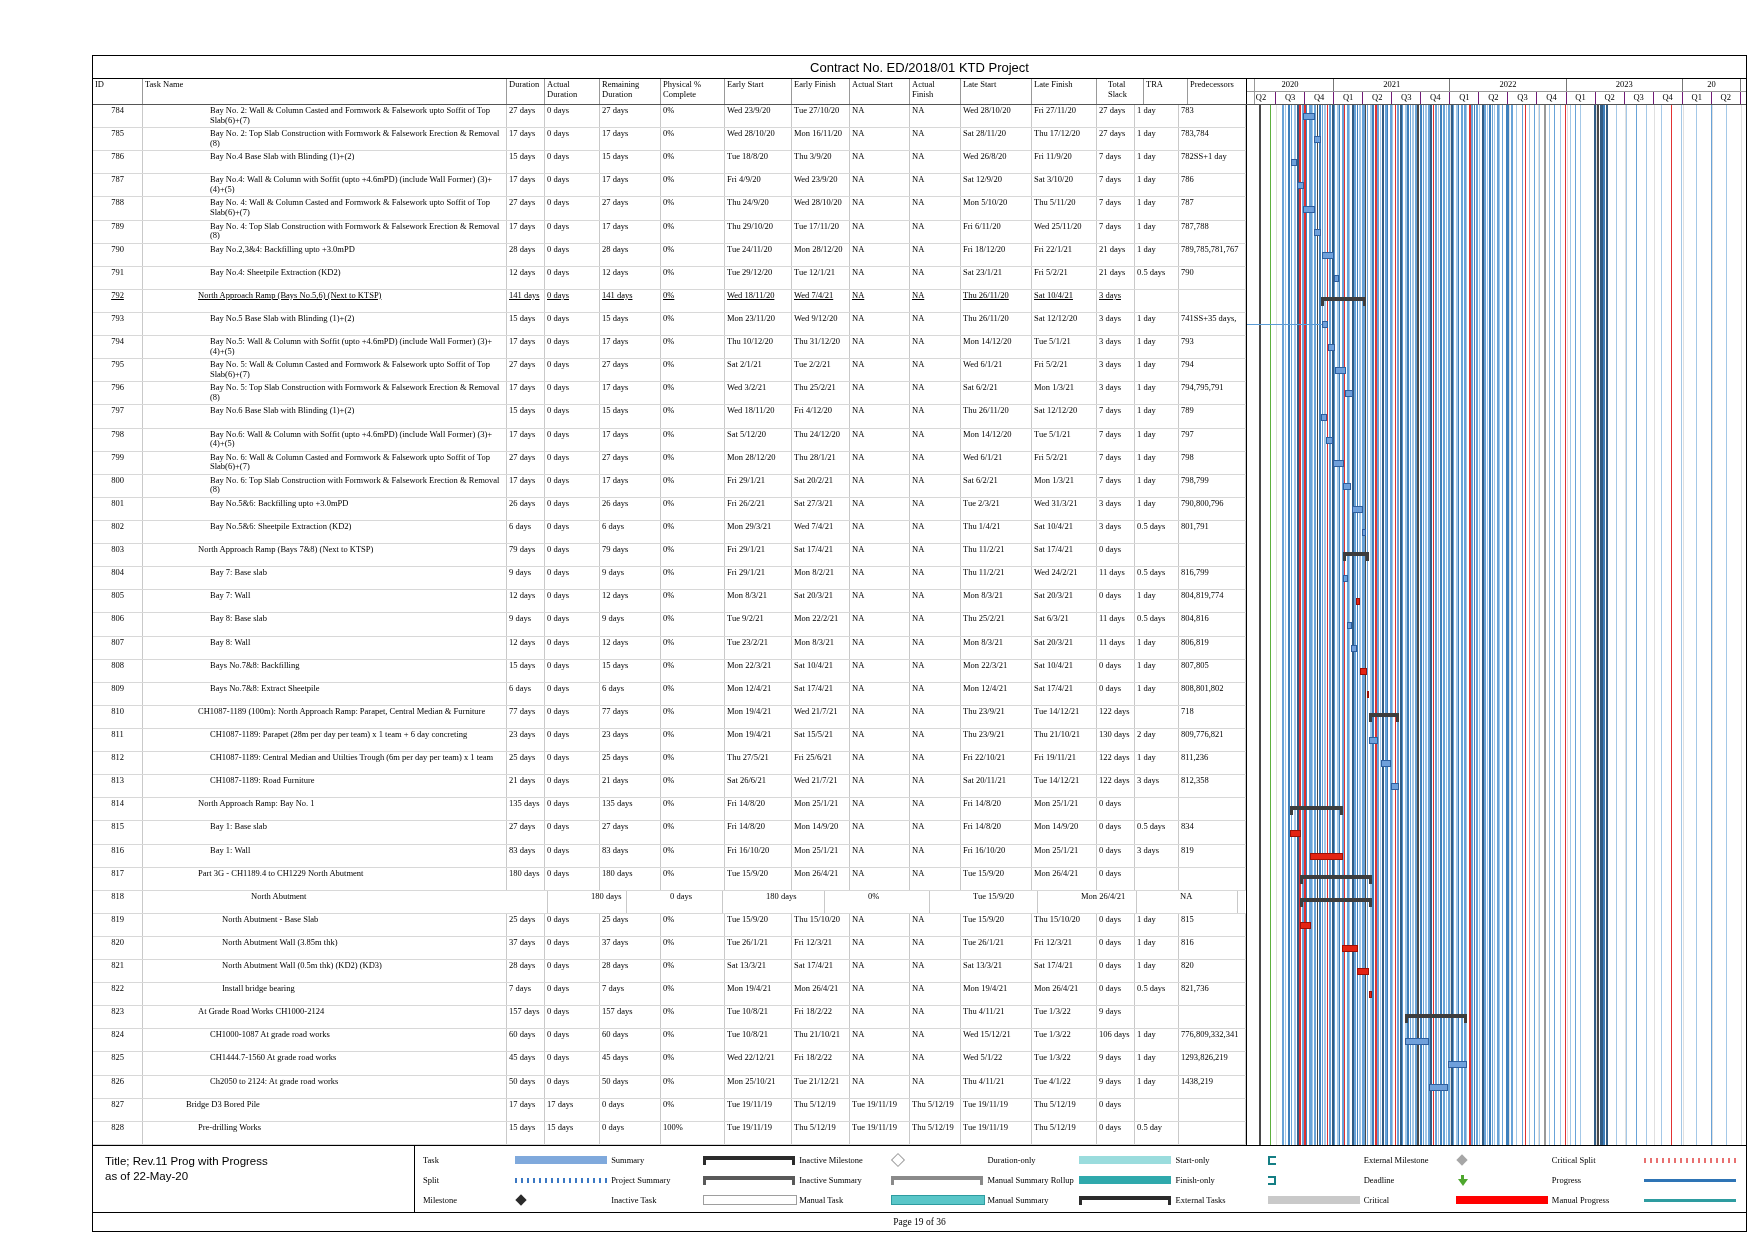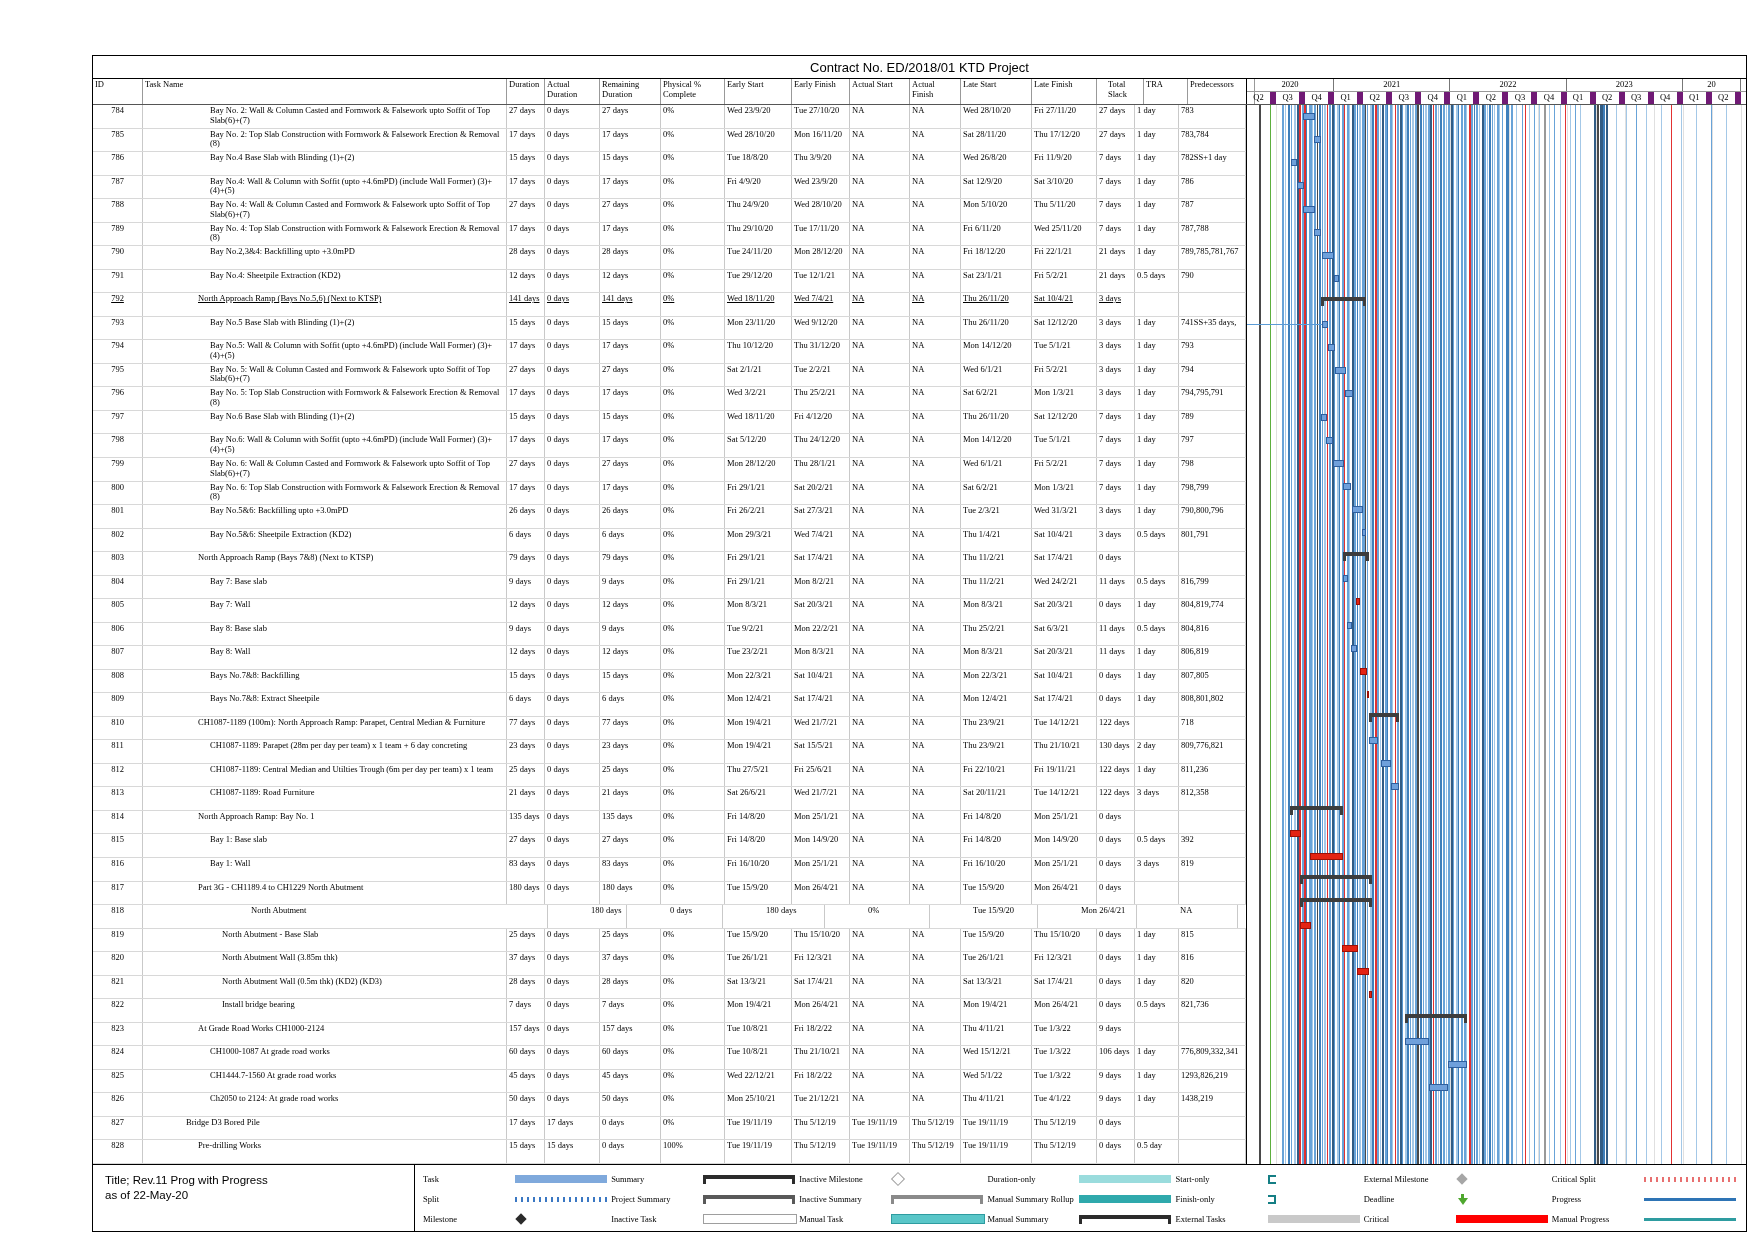--- a/index.html
+++ b/index.html
@@ -7,21 +7,21 @@
   .frame{position:absolute;left:92px;top:55px;width:1655px;height:1177px;border:1.5px solid #000;box-sizing:border-box;display:flex;flex-direction:column;background:#fff;}
   .title-row{height:22px;flex:none;border-bottom:1px solid #000;display:flex;align-items:center;justify-content:center;
              font-family:"Liberation Sans",sans-serif;font-size:13px;}
   .band{display:flex;flex:none;height:25px;border-bottom:1px solid #555;}
   .cols-header{width:1153px;flex:none;display:flex;}
   .hcell{box-sizing:border-box;border-right:1px solid #999;padding:1px 2px;font-size:8.5px;line-height:9.5px;overflow:hidden;}
   .tl-header{flex:1;border-left:1px solid #000;display:flex;flex-direction:column;overflow:hidden;}
   .tl-years{height:12px;display:flex;}
   .tl-quarters{height:13px;display:flex;border-top:1px solid #999;}
   .ycell{box-sizing:border-box;border-right:1px solid #777;font-size:8.5px;text-align:center;overflow:hidden;flex:none;}
-  .qcell{box-sizing:border-box;border-right:6px solid #701a75;font-size:8.5px;text-align:center;overflow:hidden;flex:none;}
+  .qcell{box-sizing:border-box;border-right:1px solid #701a75;font-size:8.5px;text-align:center;overflow:hidden;flex:none;}
   .body-band{display:flex;flex:1;overflow:hidden;}
   .rows{width:1153px;flex:none;display:flex;flex-direction:column;}
   .trow{display:flex;flex:none;box-sizing:border-box;border-bottom:1px solid #d8d8d8;}
   .cell{box-sizing:border-box;border-right:1px solid #c9c9c9;padding:1px 2px;font-size:8.5px;line-height:9.6px;overflow:hidden;}
   .cell.c-id{text-align:center;}
   .cell.nowrap{white-space:nowrap;}
   .chart{flex:1;position:relative;border-left:1px solid #000;overflow:hidden;background:#fff;}
   .qgrid{position:absolute;top:0;bottom:0;width:1px;background:#e0e0e0;}
   .vline{position:absolute;top:0;bottom:0;opacity:.92;}
   .gbar{position:absolute;z-index:2;}
@@ -644,21 +644,21 @@
           <div class="cell c-rdur nowrap" style="width: 61px; flex: 0 0 auto;">27 days</div>
           <div class="cell c-pct" style="width: 64px; flex: 0 0 auto;">0%</div>
           <div class="cell c-es nowrap" style="width: 67px; flex: 0 0 auto;">Fri 14/8/20</div>
           <div class="cell c-ef nowrap" style="width: 58px; flex: 0 0 auto;">Mon 14/9/20</div>
           <div class="cell c-as nowrap" style="width: 60px; flex: 0 0 auto;">NA</div>
           <div class="cell c-af nowrap" style="width: 51px; flex: 0 0 auto;">NA</div>
           <div class="cell c-ls nowrap" style="width: 71px; flex: 0 0 auto;">Fri 14/8/20</div>
           <div class="cell c-lf nowrap" style="width: 65px; flex: 0 0 auto;">Mon 14/9/20</div>
           <div class="cell c-slack nowrap" style="width: 38px; flex: 0 0 auto;">0 days</div>
           <div class="cell c-tra nowrap" style="width: 44px; flex: 0 0 auto;">0.5 days</div>
-          <div class="cell c-pred" style="width: 67px; flex: 0 0 auto;">392</div>
+          <div class="cell c-pred" style="width: 67px; flex: 0 0 auto;">834</div>
         </div>
         <div class="trow" style="height: 2.22222%;">
           <div class="cell c-id" style="width: 50px; flex: 0 0 auto;">816</div>
           <div class="cell c-name" style="width: 364px; flex: 0 0 auto; padding-left: 67px;">Bay 1: Wall</div>
           <div class="cell c-dur nowrap" style="width: 38px; flex: 0 0 auto;">83 days</div>
           <div class="cell c-adur nowrap" style="width: 55px; flex: 0 0 auto;">0 days</div>
           <div class="cell c-rdur nowrap" style="width: 61px; flex: 0 0 auto;">83 days</div>
           <div class="cell c-pct" style="width: 64px; flex: 0 0 auto;">0%</div>
           <div class="cell c-es nowrap" style="width: 67px; flex: 0 0 auto;">Fri 16/10/20</div>
           <div class="cell c-ef nowrap" style="width: 58px; flex: 0 0 auto;">Mon 25/1/21</div>
@@ -1242,13 +1242,16 @@
           <div class="litem">
             <div class="llabel">Manual Progress</div>
             <div class="lsw">
               <span class="sw-line" style="background: rgb(46, 156, 160);"></span>
             </div>
           </div>
         </div>
       </div>
   </div>
 
+  <div class="footer-band">
+    <span>Page 19 of 36</span>
+  </div>
 </div>
 
 </body></html>

